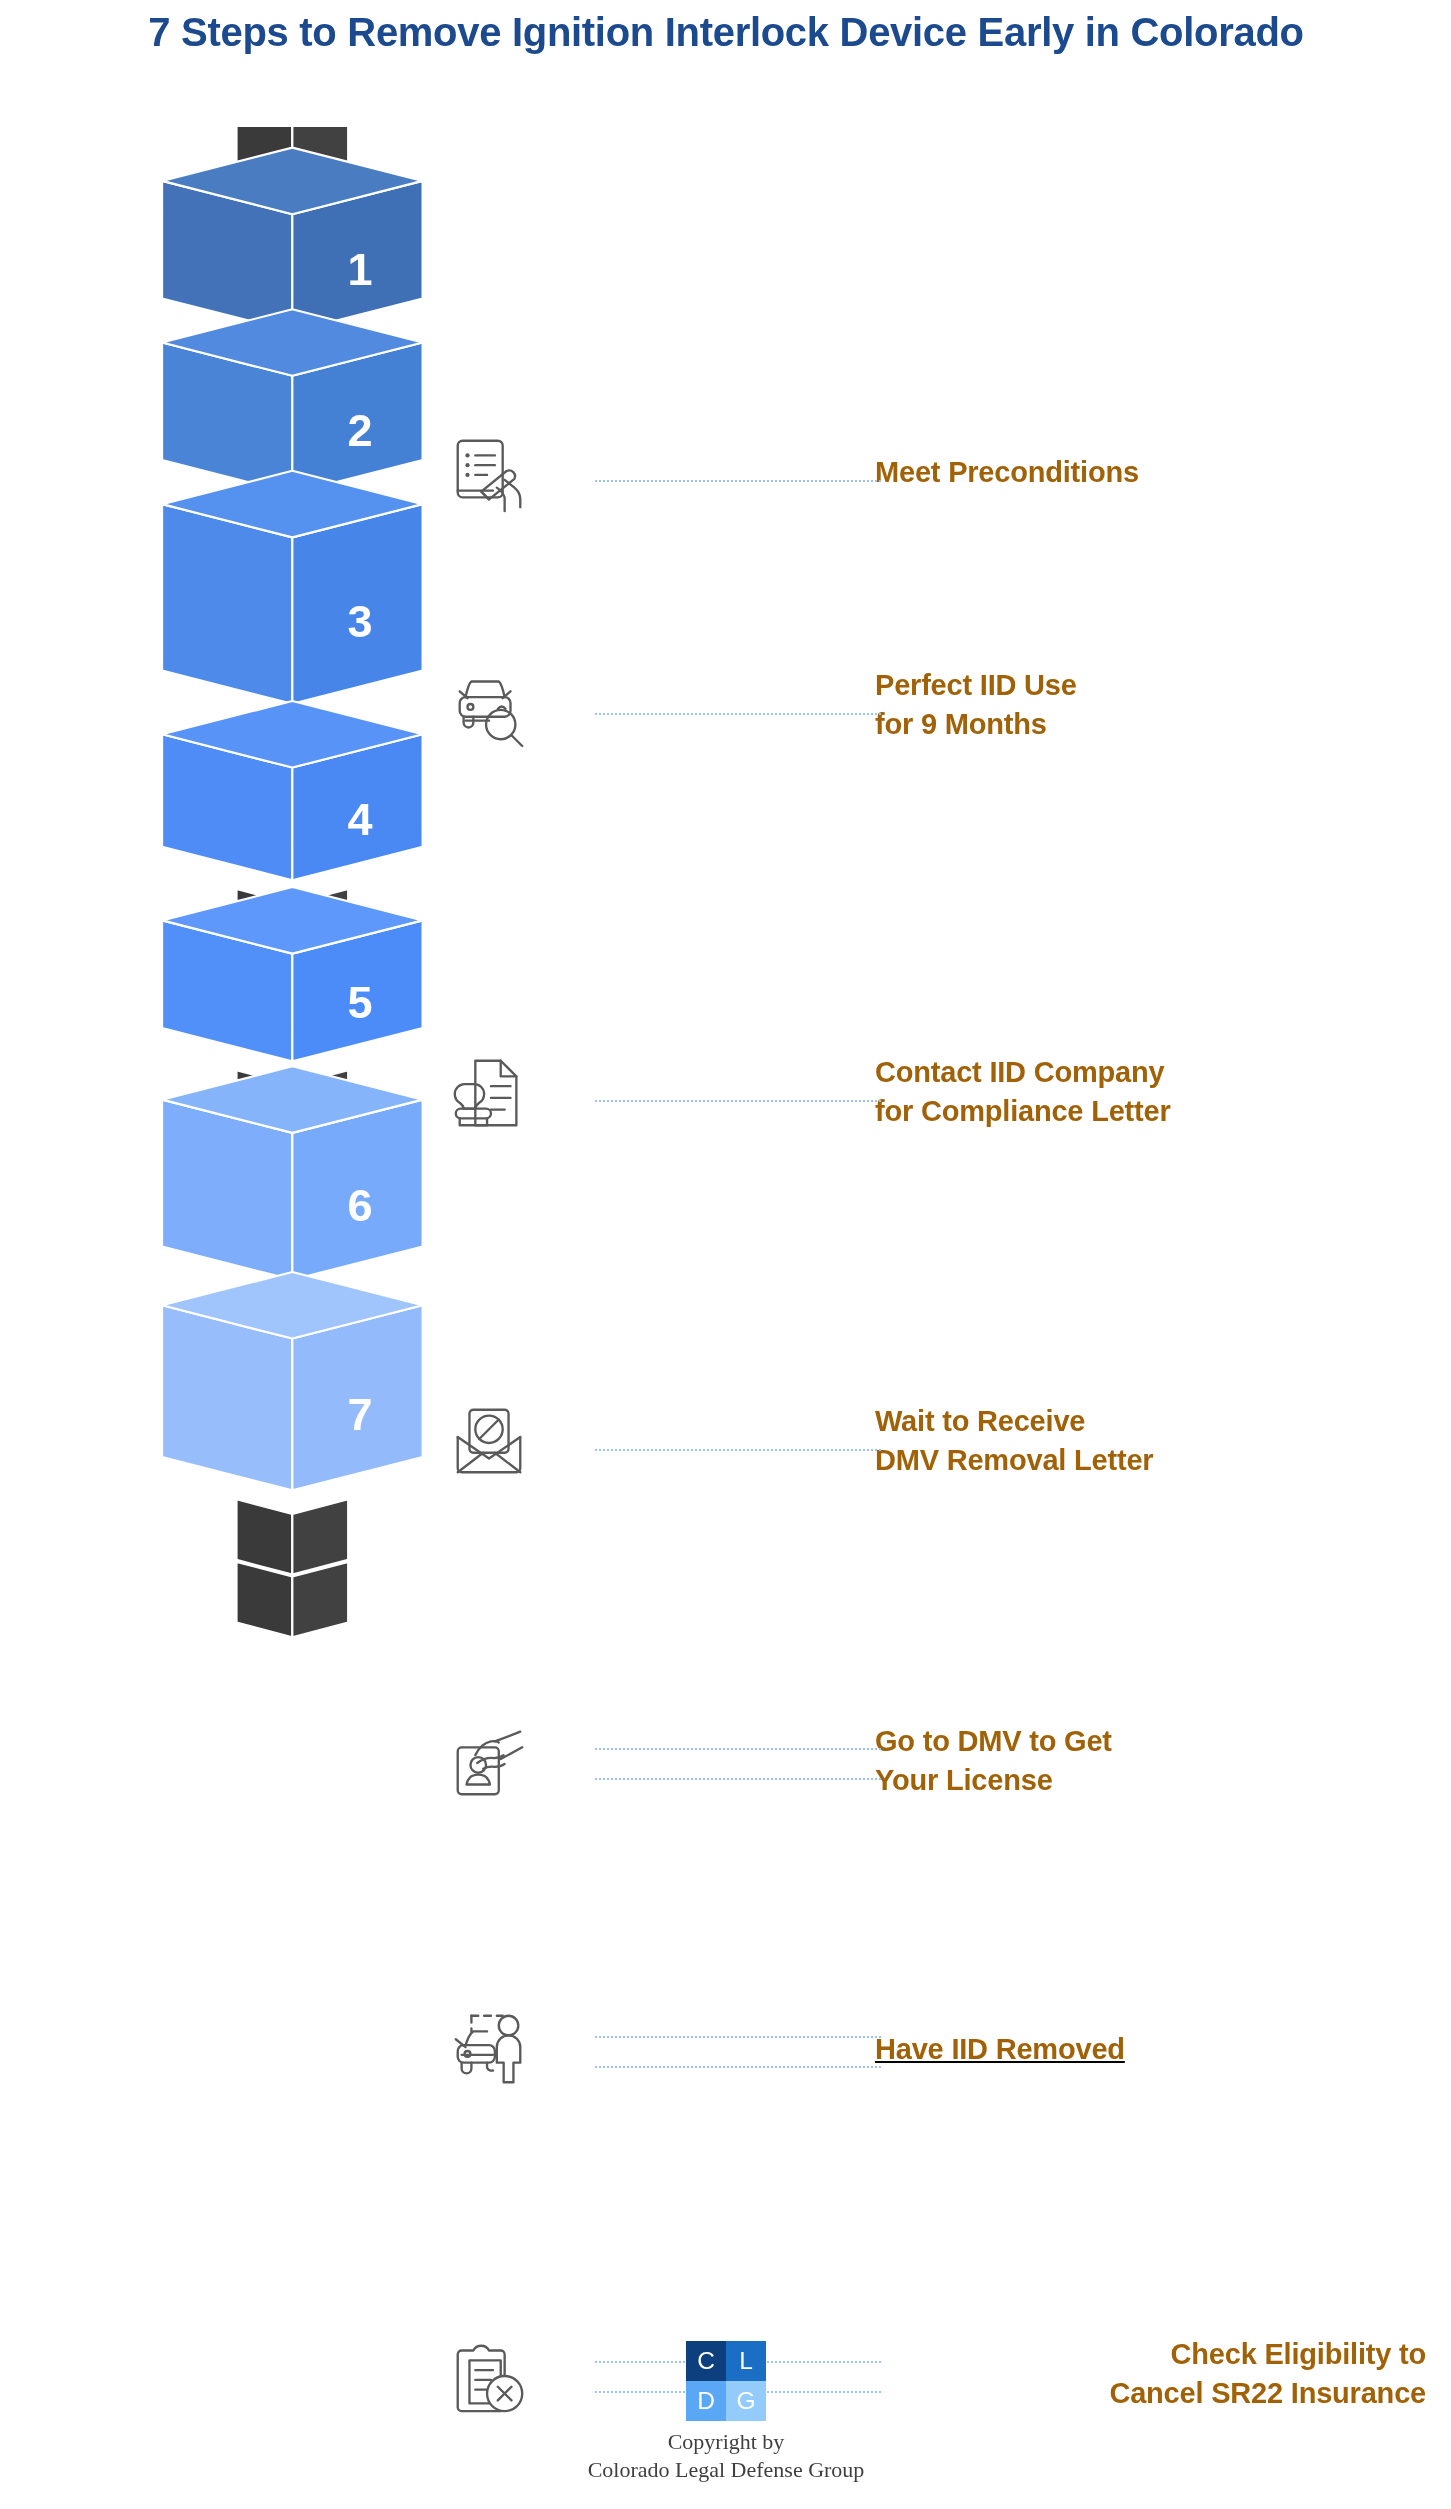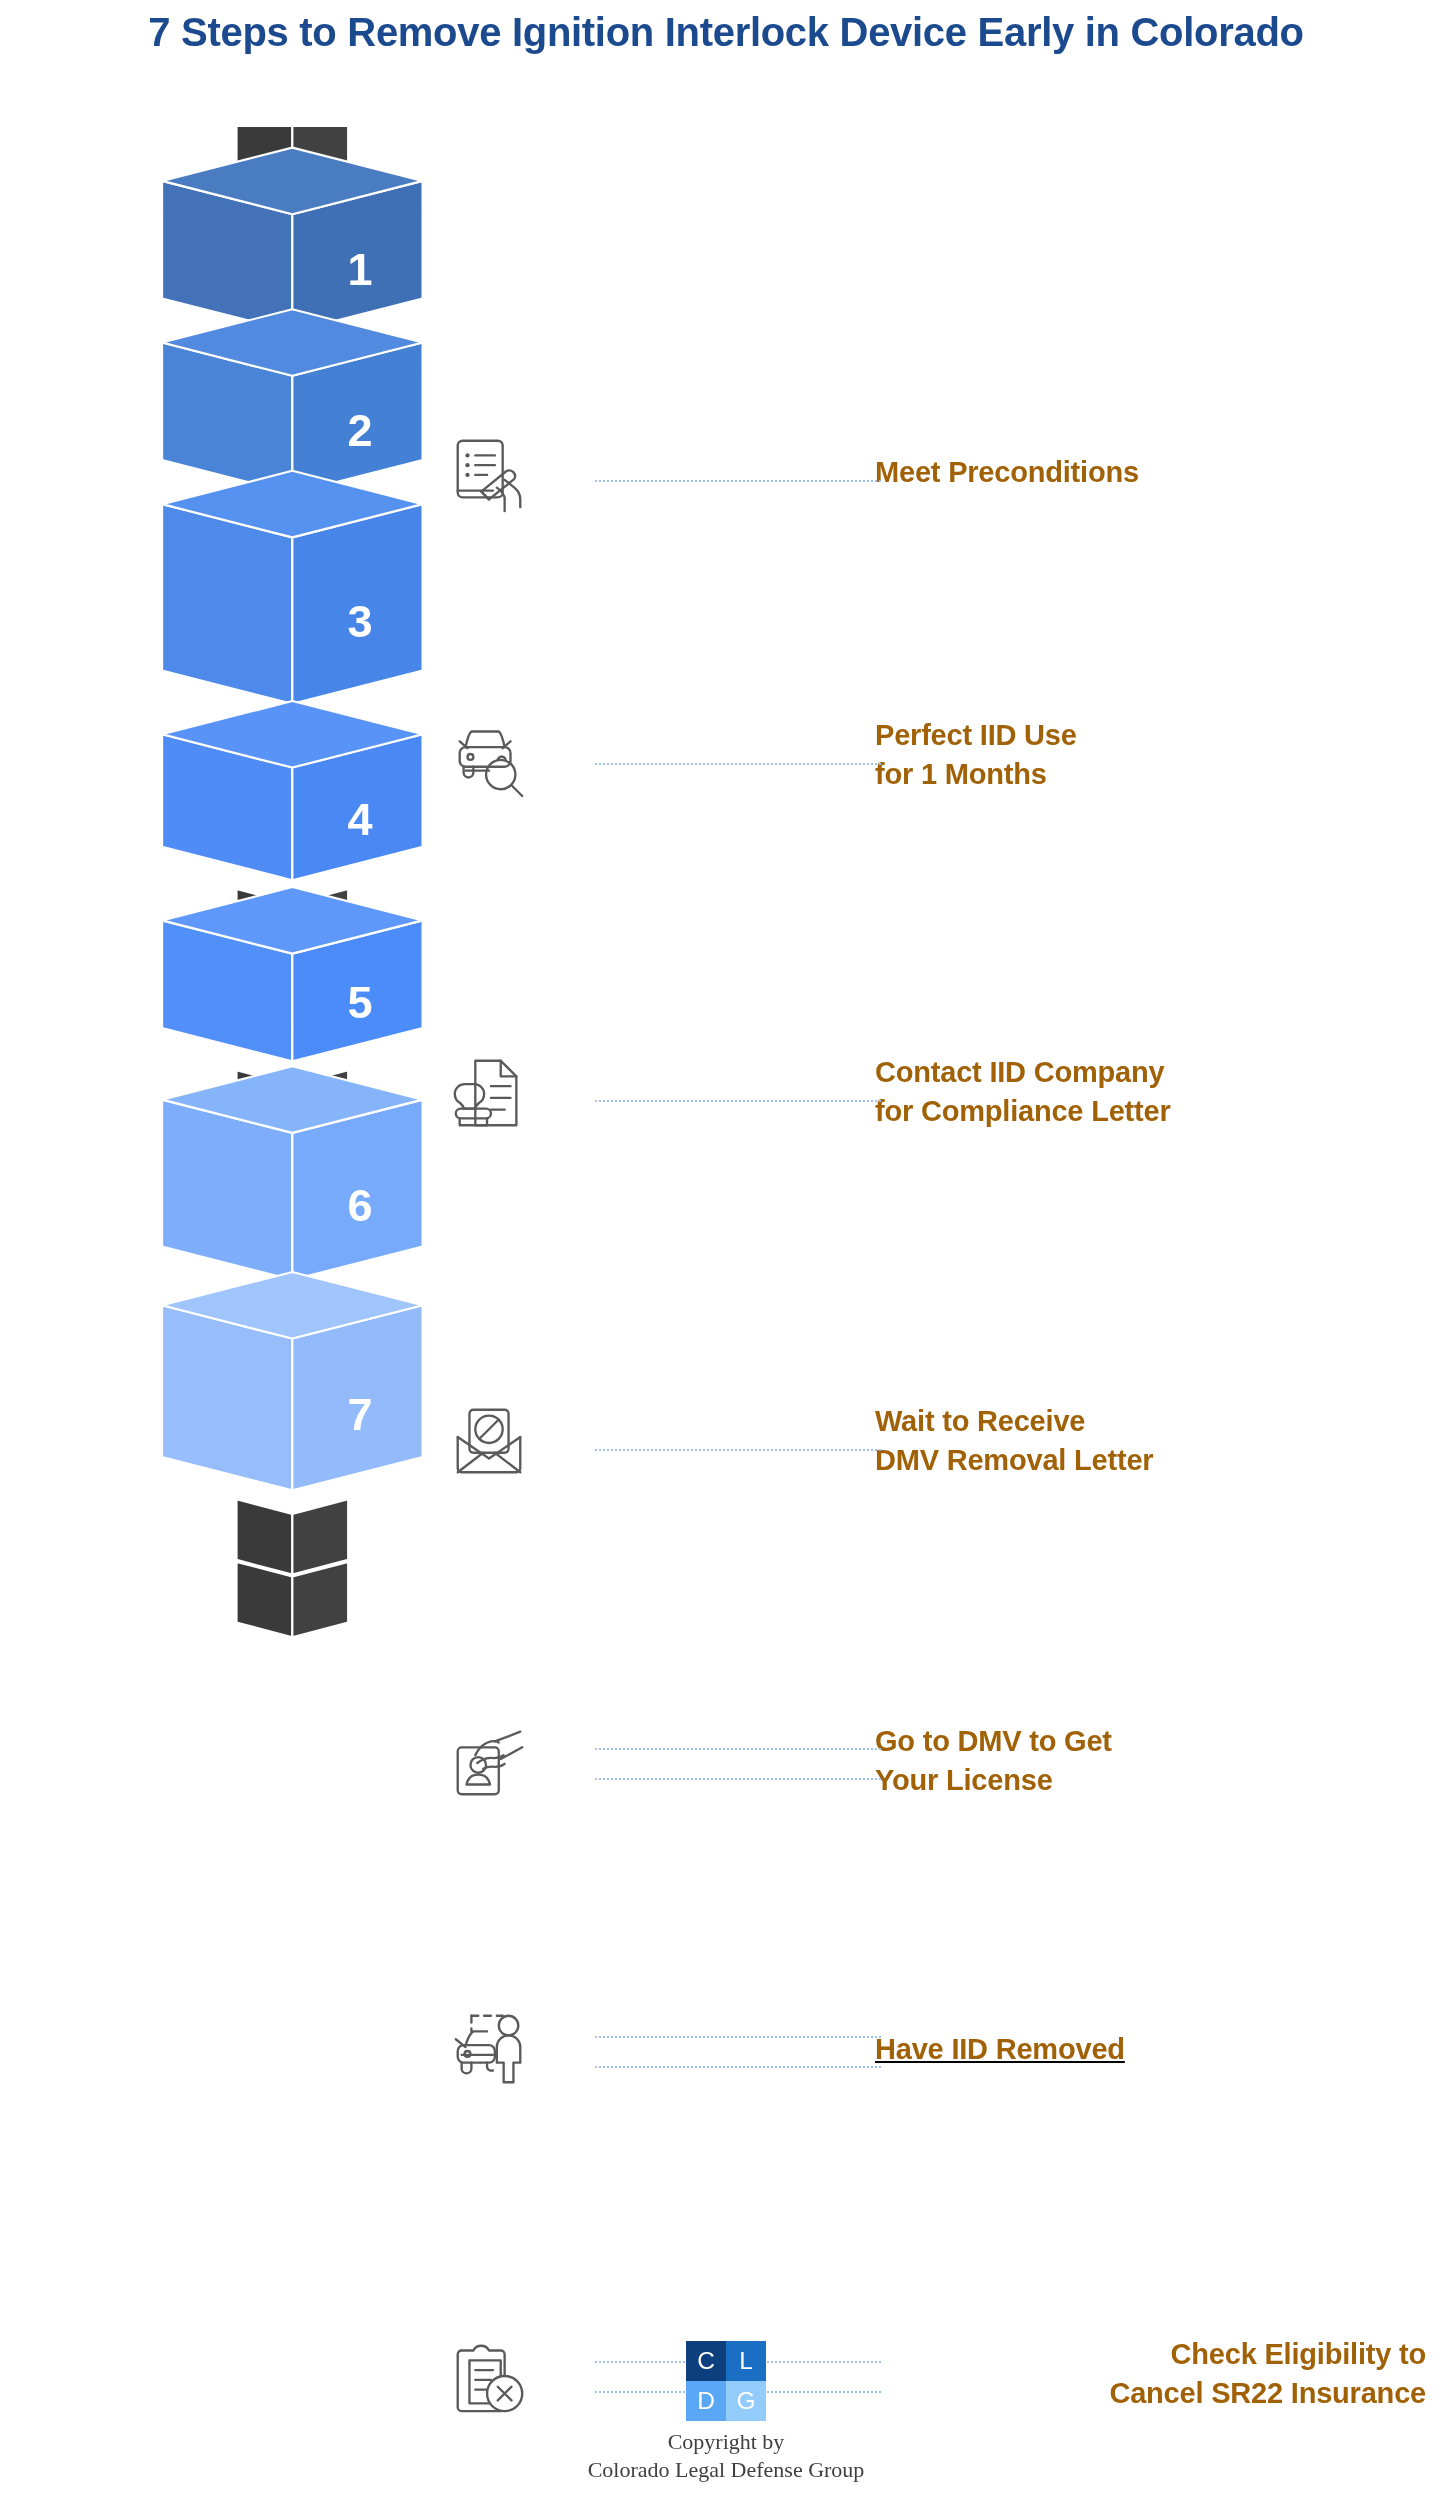--- a/index.html
+++ b/index.html
@@ -221,39 +221,39 @@
     <path d="M36 64 L40 68 L44 72"></path>
     <path d="M60 52 L70 60 q6 5 6 12 v8"></path>
     <path d="M52 60 q6 4 8 10 v14"></path>
   </svg>
         </div>
         <div class="dots-cell">
           <div class="dotline" style="top: 62px;"></div>
         </div>
         <div class="label-cell"><span>Meet Preconditions</span></div>
       </div>
-      <div class="row" style="top: 696px;">
+      <div class="row" style="top: 646px;">
         <div class="icon-cell">
           <svg width="86" height="86" viewBox="0 0 88 88" fill="none" stroke="#5a5a5a" stroke-width="2.4" stroke-linecap="round" stroke-linejoin="round">
     <path d="M20 36 q3 -14 6 -16 h28 q3 2 6 16"></path>
     <rect x="14" y="36" width="52" height="20" rx="6"></rect>
     <circle cx="25" cy="46" r="3"></circle>
     <path d="M53 48 q4 -5 8 0"></path>
     <path d="M18 56 v6 a5 5 0 0 0 10 0 v-6"></path>
     <line x1="14" y1="30" x2="22" y2="37"></line>
     <line x1="66" y1="30" x2="58" y2="37"></line>
     <line x1="20" y1="60" x2="44" y2="60"></line>
     <circle cx="56" cy="64" r="15"></circle>
     <line x1="67" y1="75" x2="78" y2="86"></line>
   </svg>
         </div>
         <div class="dots-cell">
           <div class="dotline" style="top: 62px;"></div>
         </div>
-        <div class="label-cell"><span>Perfect IID Use</span><span class="l2">for 1 Months</span></div>
+        <div class="label-cell"><span>Perfect IID Use</span><span class="l2">for 9 Months</span></div>
       </div>
       <div class="row" style="top: 1033px;">
         <div class="icon-cell">
           <svg width="86" height="86" viewBox="0 0 88 88" fill="none" stroke="#5a5a5a" stroke-width="2.4" stroke-linecap="round" stroke-linejoin="round">
     <path d="M30 12 h26 l16 16 v50 h-42 Z"></path>
     <path d="M56 12 v16 h16"></path>
     <line x1="46" y1="38" x2="66" y2="38"></line>
     <line x1="46" y1="50" x2="66" y2="50"></line>
     <line x1="46" y1="62" x2="60" y2="62"></line>
     <path d="M26 36 a10 10 0 0 1 10 10 q0 6 -5 9 q-4 3 -4 6 h-12 q0 -3 -4 -6 q-5 -3 -5 -9 a10 10 0 0 1 10 -10 Z" transform="translate(3,0)"></path>

